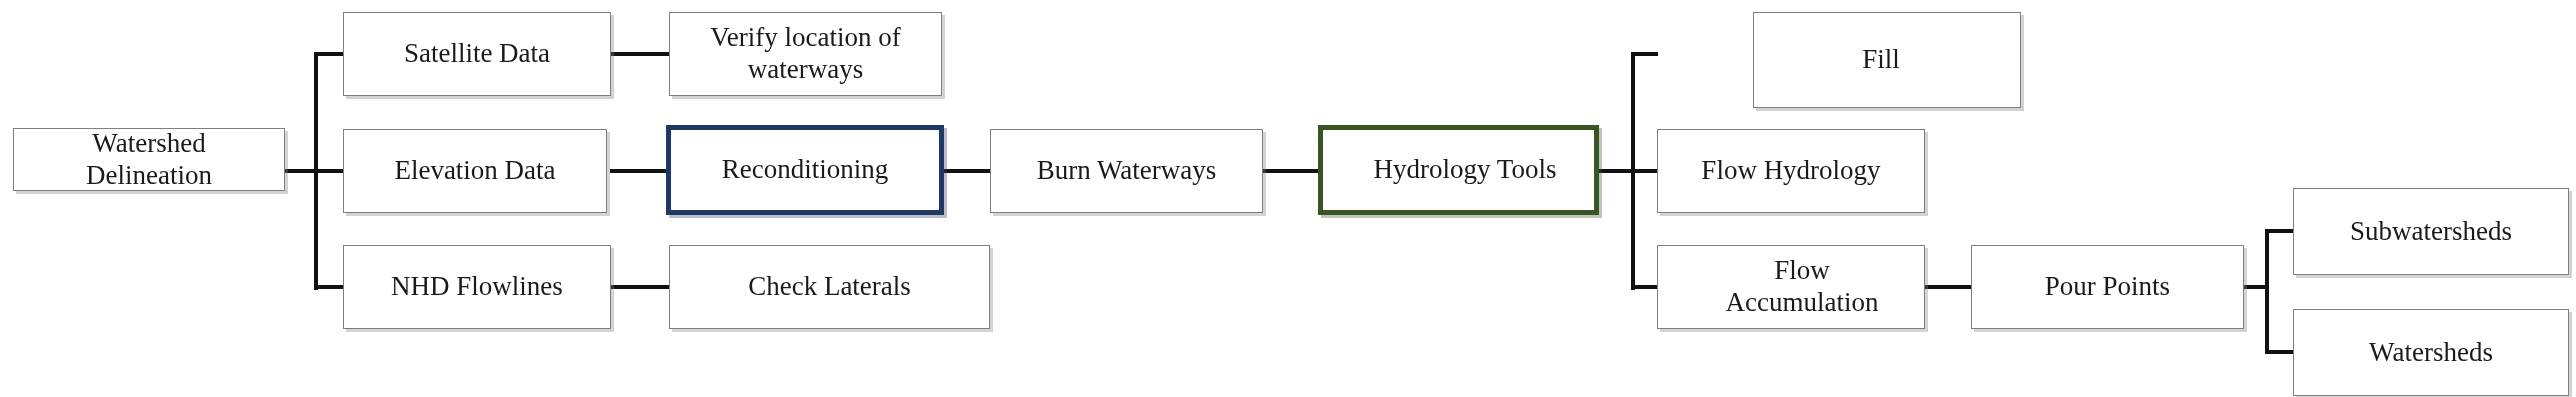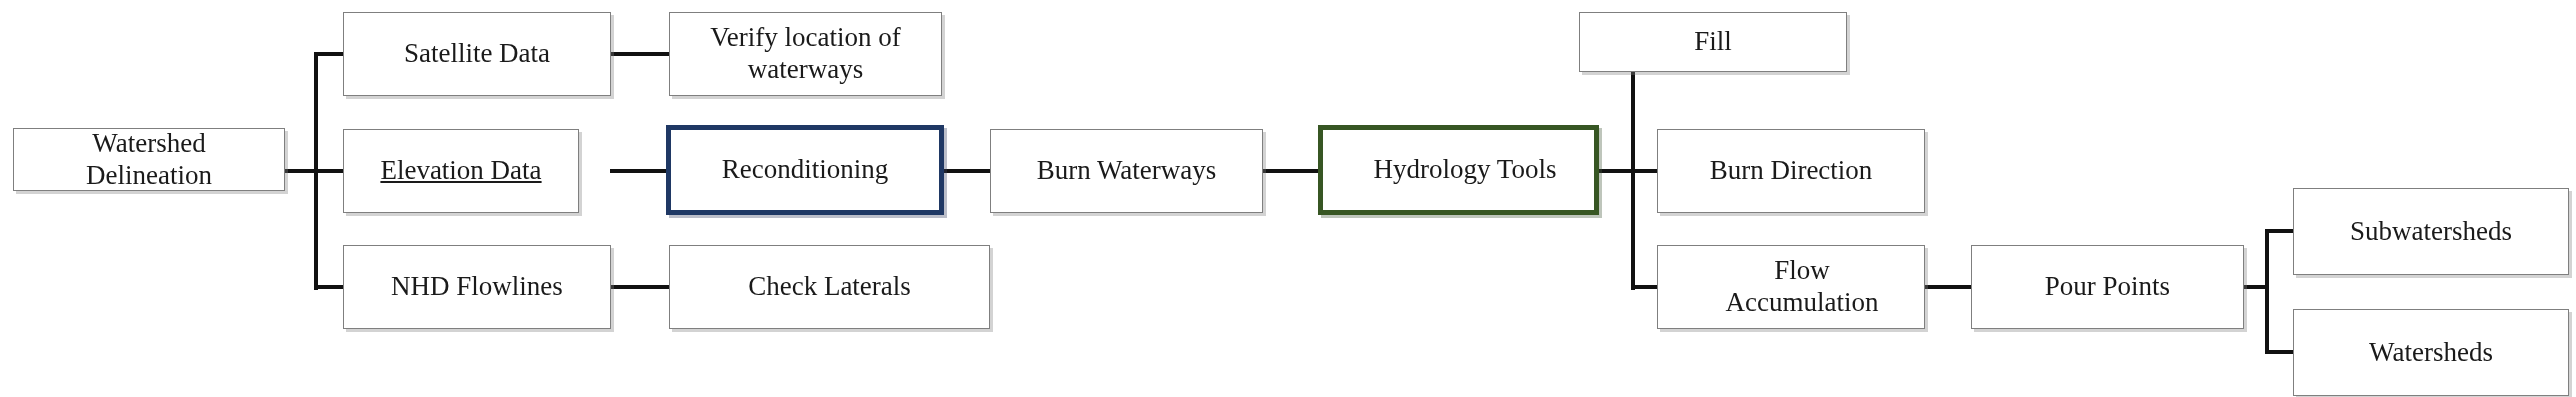--- a/index.html
+++ b/index.html
@@ -71,35 +71,35 @@
   <div class="line" style="left:2265px; top:229px; width:3.6px;  height:125px;"></div>
   <div class="line" style="left:2267px; top:229px; width:28px; height:3.6px;"></div>
   <div class="line" style="left:2267px; top:350px; width:28px; height:3.6px;"></div>
 
   <div class="node" style="left:13px;   top:128px; width:272px; height:63px;">Watershed Delineation</div>
 
   <div class="node" style="left:343px;  top:12px;  width:268px; height:84px;">Satellite Data</div>
 
   <div class="node" style="left:669px; top:12px;  width:273px; height:84px;">Verify location of waterways</div>
 
-  <div class="node" style="left:343px;  top:129px; width:236px; height:84px;text-decoration:underline;">Elevation Data</div>
+  <div class="node" style="left:343px;  top:129px; width:264px; height:84px;">Elevation Data</div>
 
   <div class="node hl-blue" style="left:666px; top:125px; width:278px; height:90px;">Reconditioning</div>
 
   <div class="node" style="left:990px; top:129px; width:273px; height:84px;">Burn Waterways</div>
 
   <div class="node hl-green" style="left:1318px; top:125px; width:281px; height:90px;">Hydrology Tools</div>
 
   <div class="node" style="left:343px;  top:245px; width:268px; height:84px;">NHD Flowlines</div>
 
   <div class="node" style="left:669px; top:245px; width:321px; height:84px;">Check Laterals</div>
 
-  <div class="node" style="left:1579px; top:12px;  width:268px; height:60px;">Fill</div>
+  <div class="node" style="left:1753px; top:12px;  width:268px; height:96px;padding-left:6px;">Fill</div>
 
-  <div class="node" style="left:1657px; top:129px; width:268px; height:84px;">Burn Direction</div>
+  <div class="node" style="left:1657px; top:129px; width:268px; height:84px;">Flow Hydrology</div>
 
   <div class="node" style="left:1657px; top:245px; width:268px; height:84px;padding-left:40px;">Flow Accumulation</div>
 
   <div class="node" style="left:1971px; top:245px; width:273px; height:84px;">Pour Points</div>
 
   <div class="node" style="left:2293px; top:188px; width:276px; height:87px;">Subwatersheds</div>
 
   <div class="node" style="left:2293px; top:309px; width:276px; height:87px;">Watersheds</div>
 
 </div>

